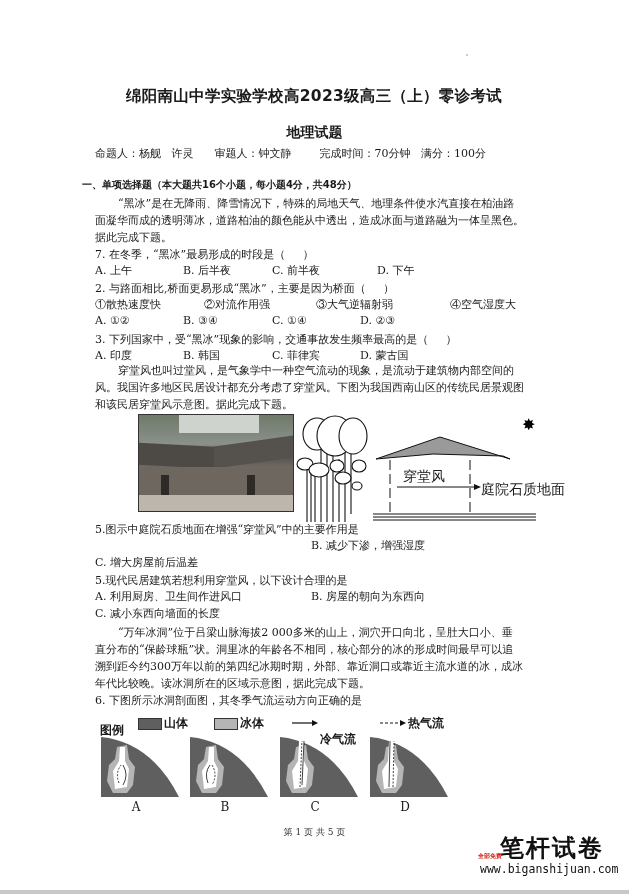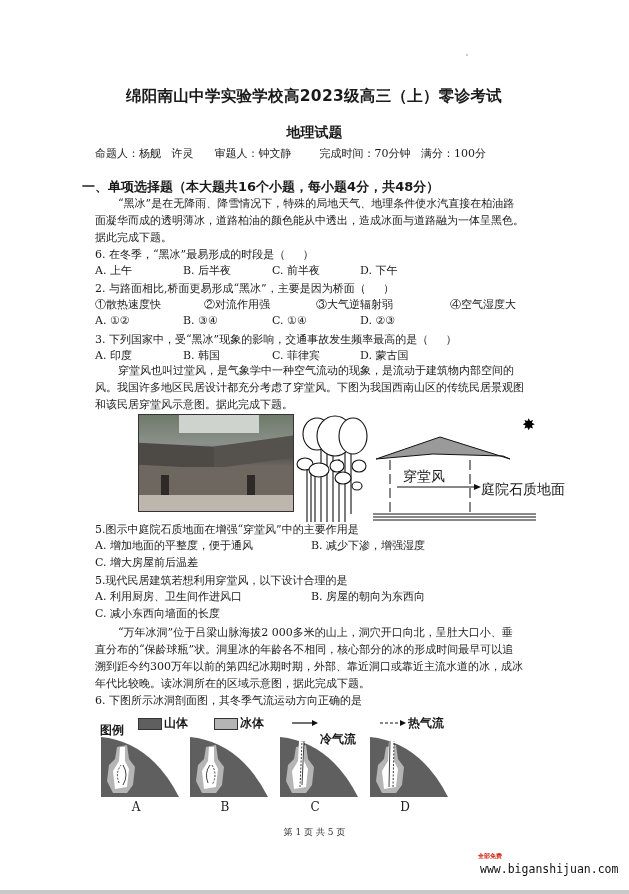--- a/index.html
+++ b/index.html
@@ -16,21 +16,21 @@
   }
   .subtitle {
     top: 124px; left: 0; width: 629px; text-align: center;
     font-size: 14px; font-weight: bold;
     font-family: "DejaVu Sans", "Liberation Sans", sans-serif;
   }
   .meta {
     top: 146px; left: 95px; font-size: 11px; white-space: pre;
   }
   .section-head {
-    top: 178px; left: 82px; font-size: 13px; font-weight: bold;
+    top: 178px; left: 82px; font-size: 10px; font-weight: bold;
     font-family: "DejaVu Sans", "Liberation Sans", sans-serif;
   }
   .line { font-size: 11px; line-height: 17px; white-space: pre; left: 95px; }
   .indent { left: 118px; }
   .opt { position: absolute; font-size: 11px; white-space: pre; }
   .figure-photo {
     top: 414px; left: 138px; width: 154px; height: 96px;
     background: linear-gradient(180deg, #6f7a6a 0%, #8b918a 30%, #5a5550 45%, #7d7670 60%, #a49d95 80%, #c9c3bb 100%);
     border: 1px solid #333;
   }
@@ -64,26 +64,26 @@
 <div class="abs title">绵阳南山中学实验学校高2023级高三（上）零诊考试</div>
 <div class="abs subtitle">地理试题</div>
 <div class="abs meta">命题人：杨舰   许灵      审题人：钟文静        完成时间：70分钟   满分：100分</div>
 
 <div class="abs section-head">一、单项选择题（本大题共16个小题，每小题4分，共48分）</div>
 
 <div class="abs line indent" style="top:195px">“黑冰”是在无降雨、降雪情况下，特殊的局地天气、地理条件使水汽直接在柏油路</div>
 <div class="abs line" style="top:212px">面凝华而成的透明薄冰，道路柏油的颜色能从中透出，造成冰面与道路融为一体呈黑色。</div>
 <div class="abs line" style="top:229px">据此完成下题。</div>
 
-<div class="abs line" style="top:246px">6. 在冬季，“黑冰”最易形成的时段是（     ）</div>
+<div class="abs line" style="top:246px">7. 在冬季，“黑冰”最易形成的时段是（     ）</div>
 <div class="abs" style="top:263px;left:95px;width:420px;height:17px">
   <span class="opt" style="left:0">A. 上午</span>
   <span class="opt" style="left:88px">B. 后半夜</span>
   <span class="opt" style="left:177px">C. 前半夜</span>
-  <span class="opt" style="left:265px">D. 下午</span>
+  <span class="opt" style="left:282px">D. 下午</span>
 </div>
 
 <div class="abs line" style="top:280px">2. 与路面相比,桥面更易形成“黑冰”，主要是因为桥面（     ）</div>
 <div class="abs" style="top:297px;left:95px;width:440px;height:17px">
   <span class="opt" style="left:0">①散热速度快</span>
   <span class="opt" style="left:109px">②对流作用强</span>
   <span class="opt" style="left:221px">③大气逆辐射弱</span>
   <span class="opt" style="left:355px">④空气湿度大</span>
 </div>
 <div class="abs" style="top:314px;left:95px;width:420px;height:17px">
@@ -147,21 +147,20 @@
   <line x1="0" y1="80" x2="163" y2="80" stroke="#111" stroke-width="1"></line>
   <line x1="0" y1="83" x2="163" y2="83" stroke="#111" stroke-width="1"></line>
   <line x1="0" y1="86" x2="163" y2="86" stroke="#111" stroke-width="1"></line>
 </svg>
 <div class="abs" style="top:468px;left:403px;font-size:14px;white-space:pre">穿堂风</div>
 <div class="abs" style="top:481px;left:481px;font-size:14px;white-space:pre">庭院石质地面</div>
 <div class="abs sun">✸</div>
 
 <div class="abs line" style="top:521px">5.图示中庭院石质地面在增强“穿堂风”中的主要作用是</div>
 <div class="abs" style="top:538px;left:95px;width:440px;height:34px">
-  <span class="opt" style="left:0;top:0">A. 增加地面的平整度，便于通风</span>
   <span class="opt" style="left:216px;top:0">B. 减少下渗，增强湿度</span>
   <span class="opt" style="left:0;top:17px">C. 增大房屋前后温差</span>
 </div>
 
 <div class="abs line" style="top:572px">5.现代民居建筑若想利用穿堂风，以下设计合理的是</div>
 <div class="abs" style="top:589px;left:95px;width:440px;height:34px">
   <span class="opt" style="left:0;top:0">A. 利用厨房、卫生间作进风口</span>
   <span class="opt" style="left:216px;top:0">B. 房屋的朝向为东西向</span>
   <span class="opt" style="left:0;top:17px">C. 减小东西向墙面的长度</span>
 </div>
@@ -221,16 +220,17 @@
 </svg>
 <div class="cave-label" style="left:126px">A</div>
 <div class="cave-label" style="left:215px">B</div>
 <div class="cave-label" style="left:305px">C</div>
 <div class="cave-label" style="left:395px">D</div>
 
 <div class="abs footer">第 1 页 共 5 页</div>
 
 <div class="abs watermark" style="width:150px;height:58px">
   <span class="wm-tag">全部免费</span>
+  <span class="wm-main">笔杆试卷</span>
   <span class="wm-url">www.biganshijuan.com</span>
 </div>
 
 <div class="abs bottom-bar"></div>
 
 </body></html>

